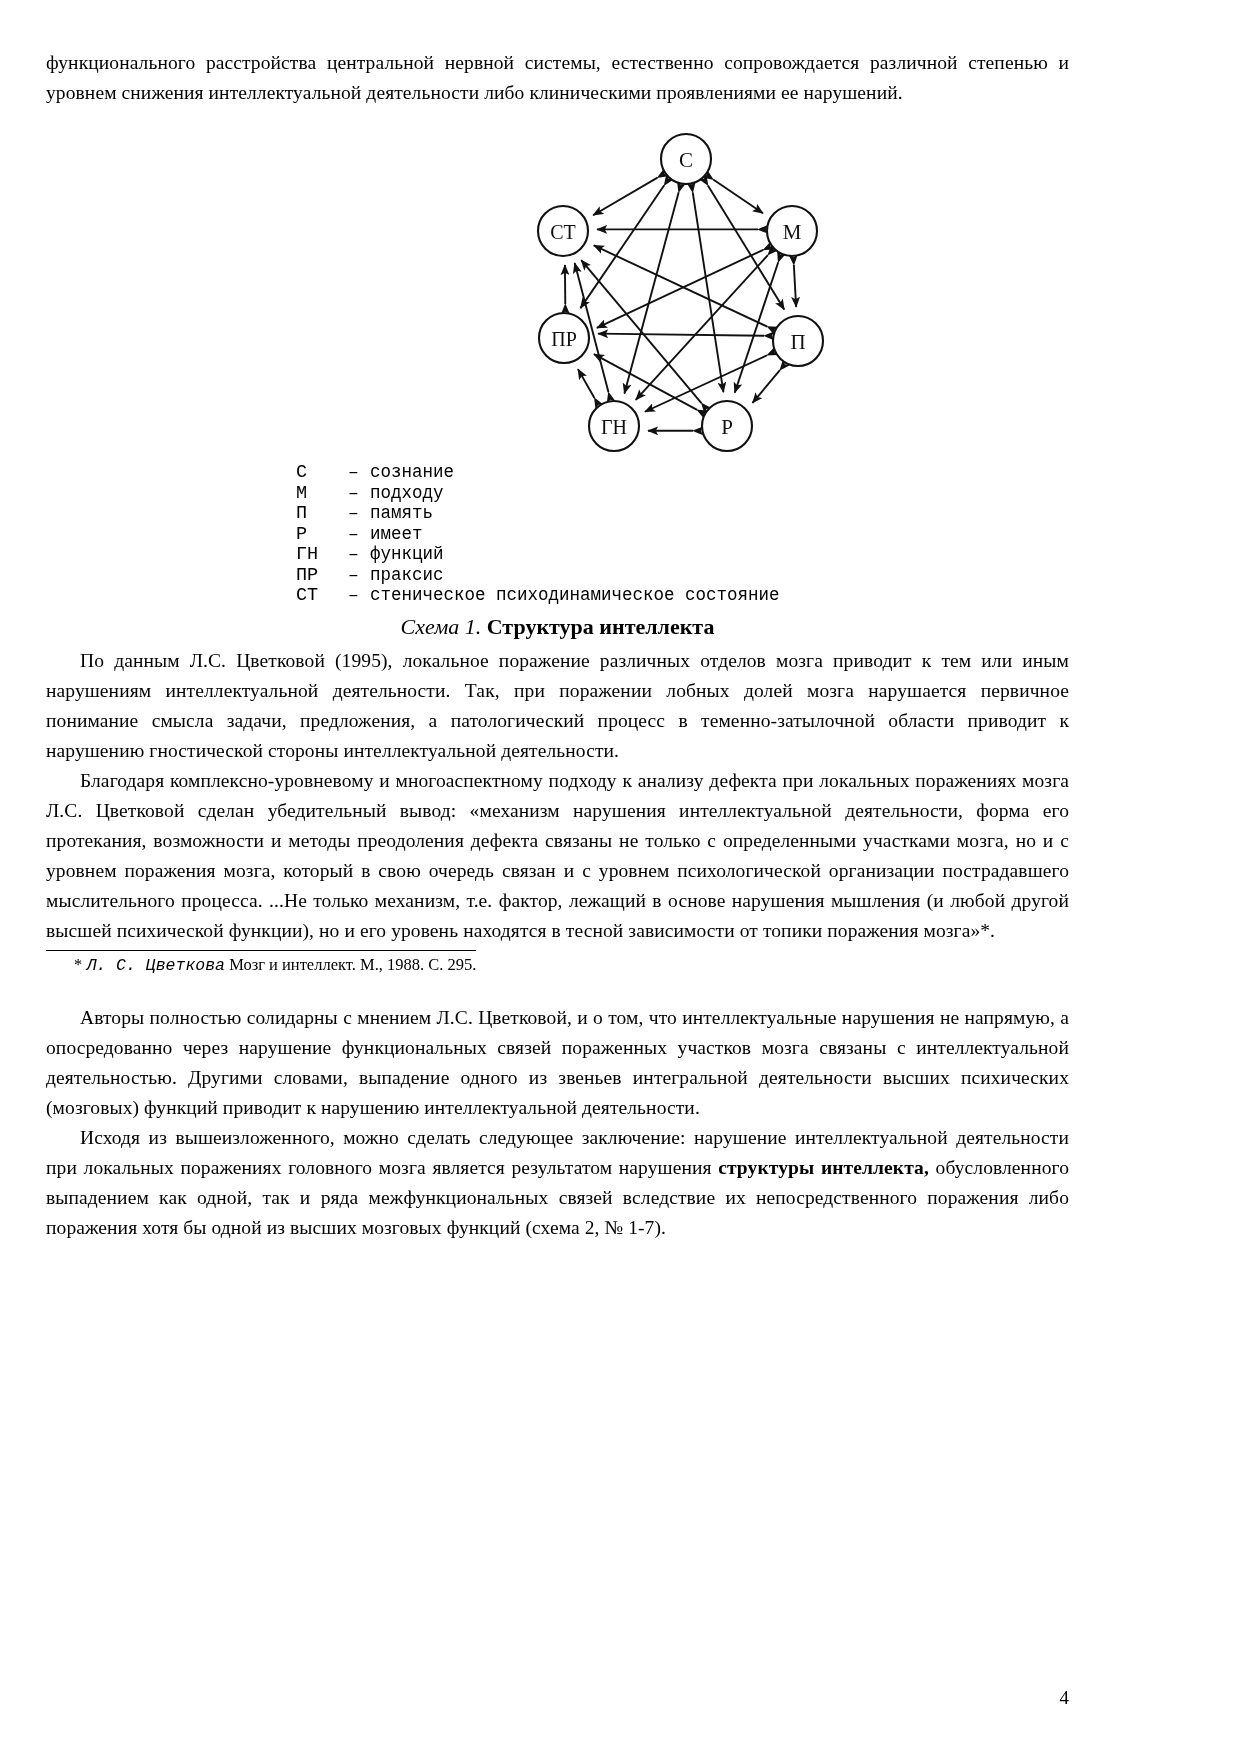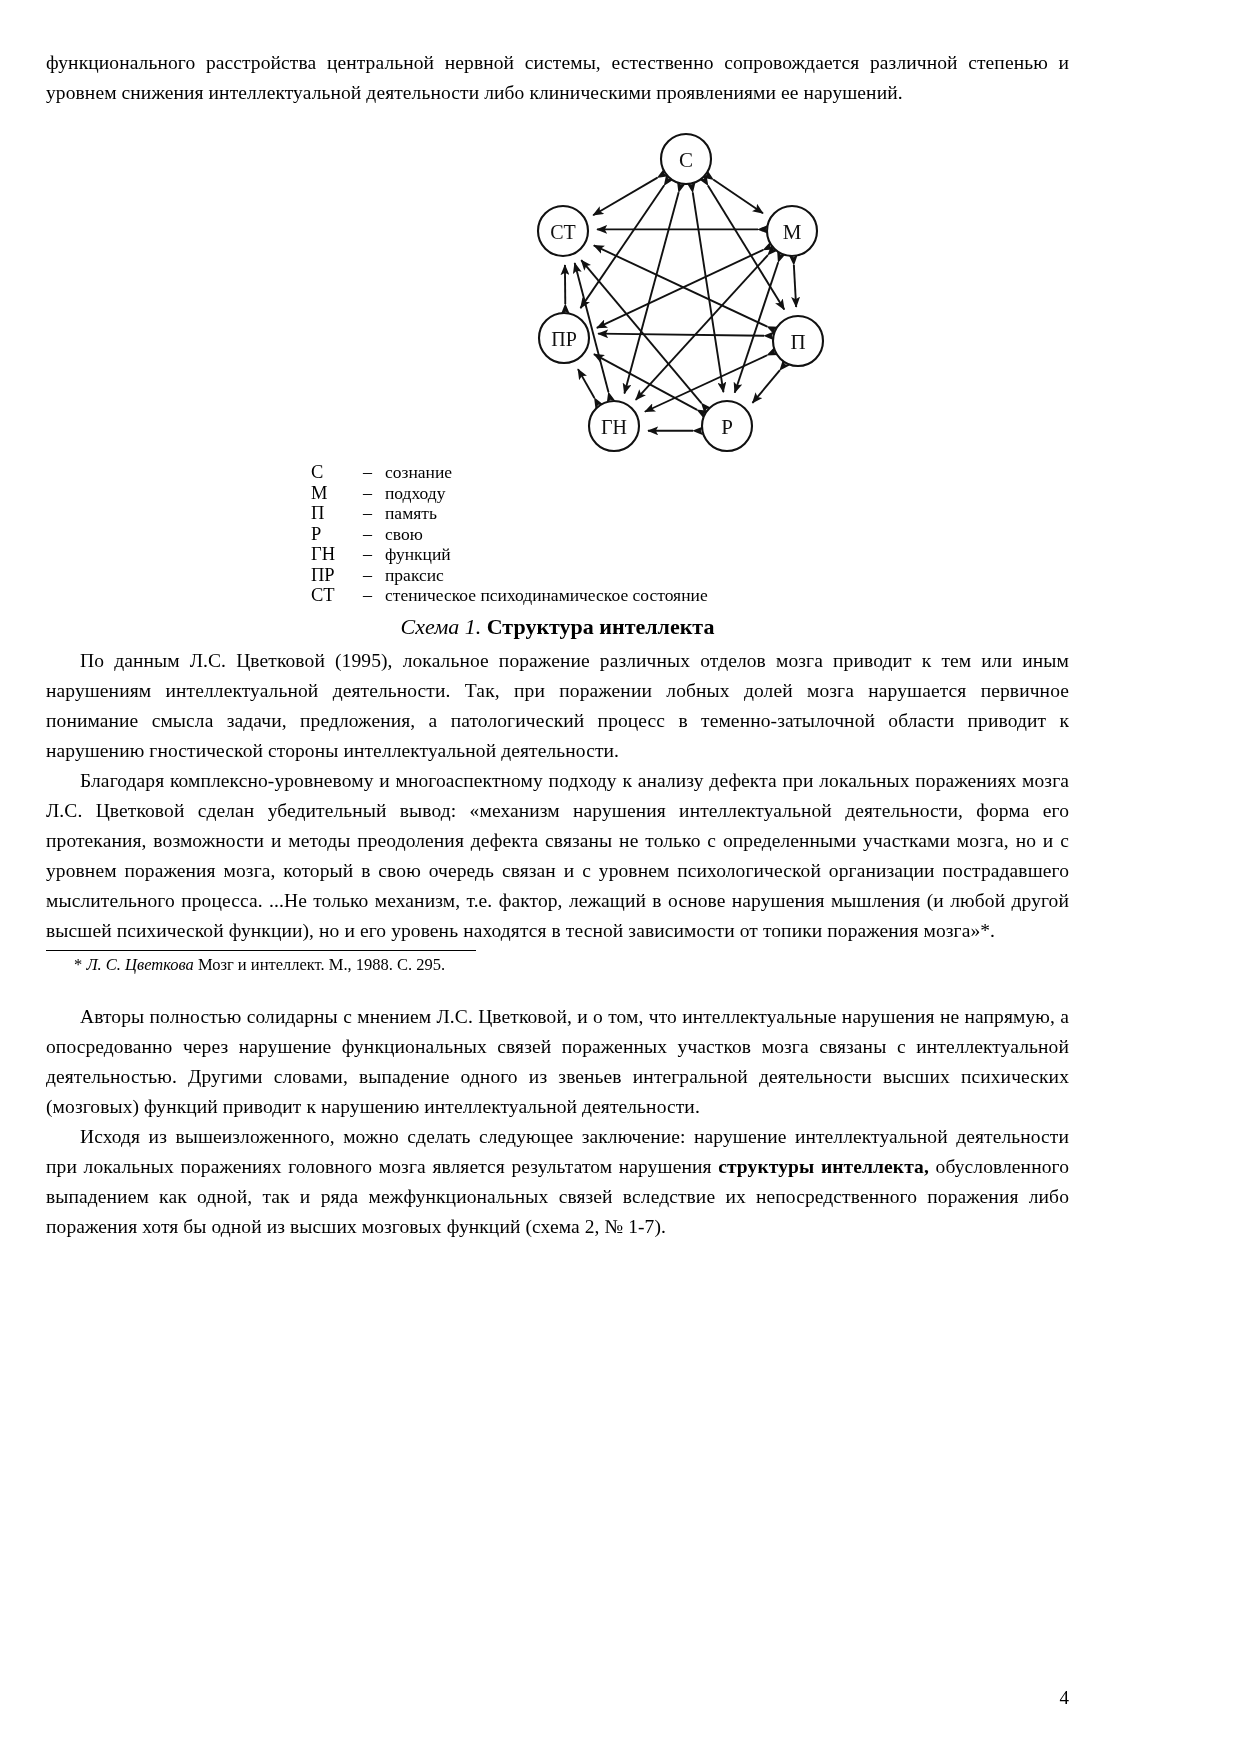--- a/index.html
+++ b/index.html
@@ -47,23 +47,22 @@
     top: 0px;
     width: 370px;
     height: 340px;
   }
   .legend {
     position: absolute;
     left: 250px;
     top: 336px;
     font-size: 18px;
     line-height: 20.5px;
-    font-family: Liberation Serif, serif;
+    font-family: Liberation Mono, monospace;
     white-space: nowrap;
-    margin-left: 15px;
   }
   .legend-row { display: block; height: 20.5px; }
   .legend-key {
     display: inline-block;
     width: 52px;
     font-size: 18.5px;
   }
   .legend-dash {
     display: inline-block;
     width: 22px;
@@ -94,20 +93,21 @@
     margin: 4px 0 3px 0;
   }
   .footnote {
     margin: 0;
     font-size: 16.5px;
     line-height: 22px;
     text-indent: 28px;
   }
   .footnote .ital-bold {
     font-style: italic;
+    font-family: Liberation Mono, monospace;
   }
   .gap-md { height: 26px; }
   .bold { font-weight: bold; }
   .pageno {
     position: absolute;
     right: 46px;
     bottom: 44px;
     font-size: 19px;
   }
 </style>
@@ -193,21 +193,21 @@
       <span class="legend-row">
         <span class="legend-key">С</span><span class="legend-dash">–</span><span class="legend-val">сознание</span>
       </span>
       <span class="legend-row">
         <span class="legend-key">М</span><span class="legend-dash">–</span><span class="legend-val">подходу</span>
       </span>
       <span class="legend-row">
         <span class="legend-key">П</span><span class="legend-dash">–</span><span class="legend-val">память</span>
       </span>
       <span class="legend-row">
-        <span class="legend-key">Р</span><span class="legend-dash">–</span><span class="legend-val">свою</span>
+        <span class="legend-key">Р</span><span class="legend-dash">–</span><span class="legend-val">имеет</span>
       </span>
       <span class="legend-row">
         <span class="legend-key">ГН</span><span class="legend-dash">–</span><span class="legend-val">функций</span>
       </span>
       <span class="legend-row">
         <span class="legend-key">ПР</span><span class="legend-dash">–</span><span class="legend-val">праксис</span>
       </span>
       <span class="legend-row">
         <span class="legend-key">СТ</span><span class="legend-dash">–</span><span class="legend-val">стеническое психодинамическое состояние</span>
       </span>

